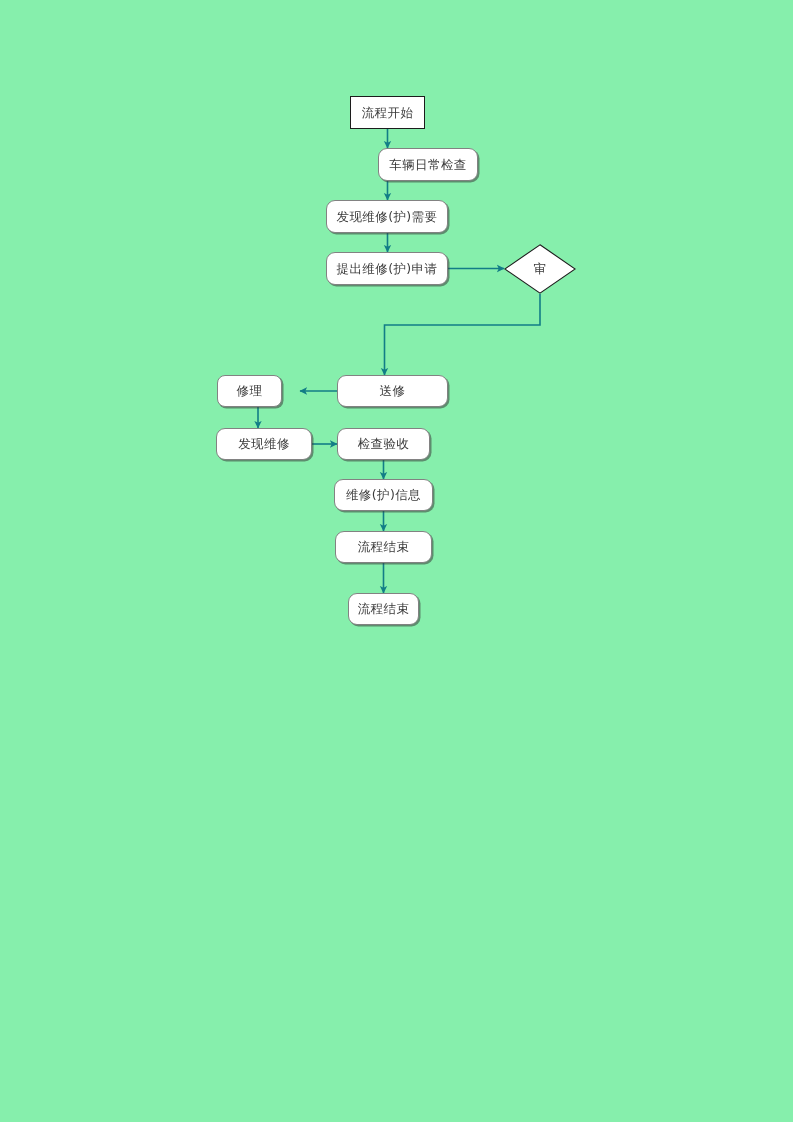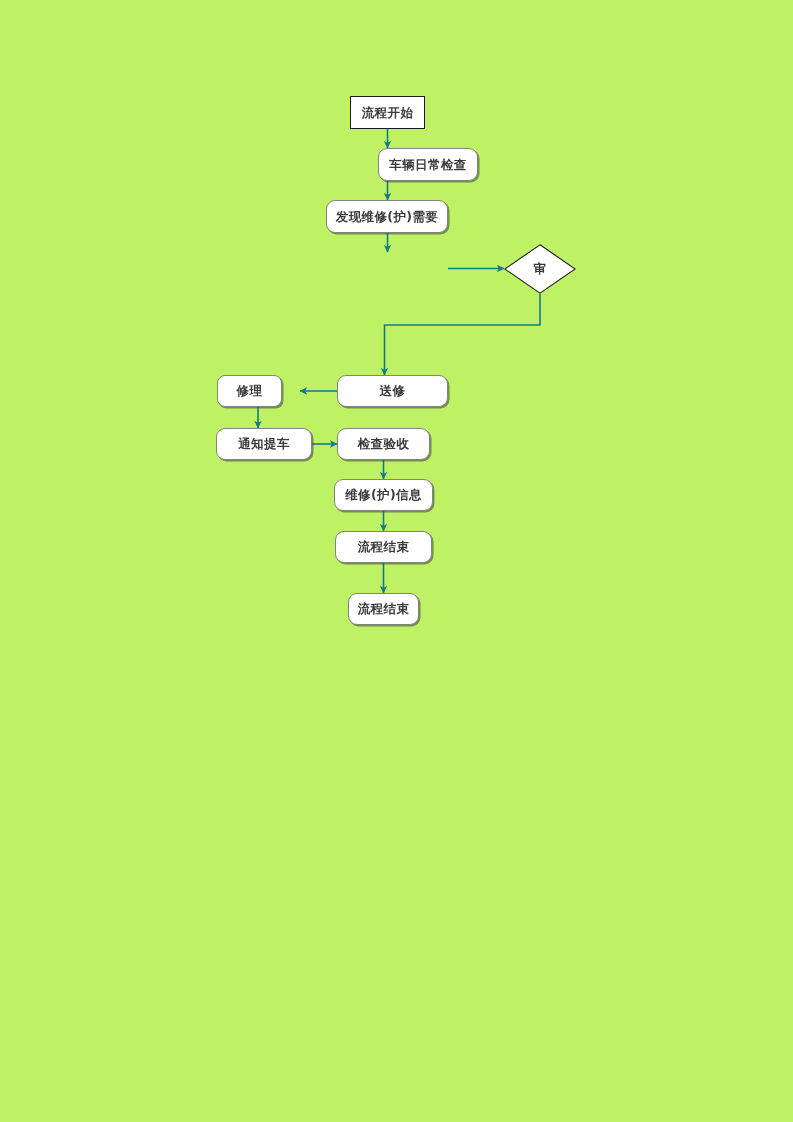--- a/index.html
+++ b/index.html
@@ -62,21 +62,21 @@
     height: 100%;
   }
   .node.diamond .dia-label {
     position: relative;
     z-index: 3;
   }
 </style>
 </head>
 <body>
 
-<div id="canvas" style="background: #bef264; font-weight: bold;">
+<div id="canvas" style="background: #86efac;">
   <svg id="edges" viewBox="0 0 793 1122" width="793" height="1122" xmlns="http://www.w3.org/2000/svg">
       <defs>
         <marker id="arrowhead" viewBox="0 0 10 10" refX="8.5" refY="5" markerWidth="5.2" markerHeight="5.2" orient="auto-start-reverse" markerUnits="strokeWidth">
           <path d="M 0 0.6 L 9.2 5 L 0 9.4 L 2.2 5 Z" fill="#127d86"></path>
         </marker>
       </defs>
       <path d="M 387.5 129 L 387.5 148" fill="none" stroke="#127d86" stroke-width="1.6" marker-end="url(#arrowhead)"></path>
       <path d="M 387.5 181 L 387.5 200" fill="none" stroke="#127d86" stroke-width="1.6" marker-end="url(#arrowhead)"></path>
       <path d="M 387.5 233 L 387.5 252" fill="none" stroke="#127d86" stroke-width="1.6" marker-end="url(#arrowhead)"></path>
       <path d="M 448 268.5 L 504 268.5" fill="none" stroke="#127d86" stroke-width="1.6" marker-end="url(#arrowhead)"></path>
@@ -90,34 +90,37 @@
     </svg>
 <div class="node rect" style="left: 350px; top: 96px; width: 75px; height: 33px; color: rgb(59, 59, 59); border-color: rgb(28, 28, 28);">
       <span>流程开始</span>
     </div>
     <div class="node rounded" style="left: 338px; top: 148px; width: 100px; height: 33px; color: rgb(59, 59, 59); border-color: rgb(130, 130, 130); margin-left: 40px;">
       <span>车辆日常检查</span>
     </div>
     <div class="node rounded" style="left: 326px; top: 200px; width: 122px; height: 33px; color: rgb(59, 59, 59); border-color: rgb(130, 130, 130); text-align: center;">
       <span>发现维修(护)需要</span>
     </div>
+    <div class="node rounded" style="left: 326px; top: 252px; width: 122px; height: 33px; color: rgb(59, 59, 59); border-color: rgb(130, 130, 130);">
+      <span>提出维修(护)申请</span>
+    </div>
     <div class="node diamond" style="left: 504px; top: 244px; width: 72px; height: 50px; color: rgb(59, 59, 59);">
       <svg class="dia-shape" viewBox="0 0 72 50" preserveAspectRatio="none">
         <polygon points="36,0.8 71.2,25 36,49.2 0.8,25" fill="#ffffff" stroke="#1c1c1c" stroke-width="1.1"></polygon>
       </svg>
       <span class="dia-label">审</span>
     </div>
     <div class="node rounded" style="left: 337px; top: 375px; width: 111px; height: 32px; color: rgb(59, 59, 59); border-color: rgb(130, 130, 130);">
       <span>送修</span>
     </div>
     <div class="node rounded" style="left: 217px; top: 375px; width: 65px; height: 32px; color: rgb(59, 59, 59); border-color: rgb(130, 130, 130); border-radius: 8px;">
       <span>修理</span>
     </div>
     <div class="node rounded" style="left: 216px; top: 428px; width: 96px; height: 32px; color: rgb(59, 59, 59); border-color: rgb(130, 130, 130);">
-      <span>通知提车</span>
+      <span>发现维修</span>
     </div>
     <div class="node rounded" style="left: 337px; top: 428px; width: 93px; height: 32px; color: rgb(59, 59, 59); border-color: rgb(130, 130, 130); align-items: center;">
       <span>检查验收</span>
     </div>
     <div class="node rounded" style="left: 334px; top: 479px; width: 99px; height: 32px; color: rgb(59, 59, 59); border-color: rgb(130, 130, 130); justify-content: center;">
       <span>维修(护)信息</span>
     </div>
     <div class="node rounded" style="left: 335px; top: 531px; width: 97px; height: 32px; color: rgb(59, 59, 59); border-color: rgb(130, 130, 130);">
       <span>流程结束</span>
     </div>

